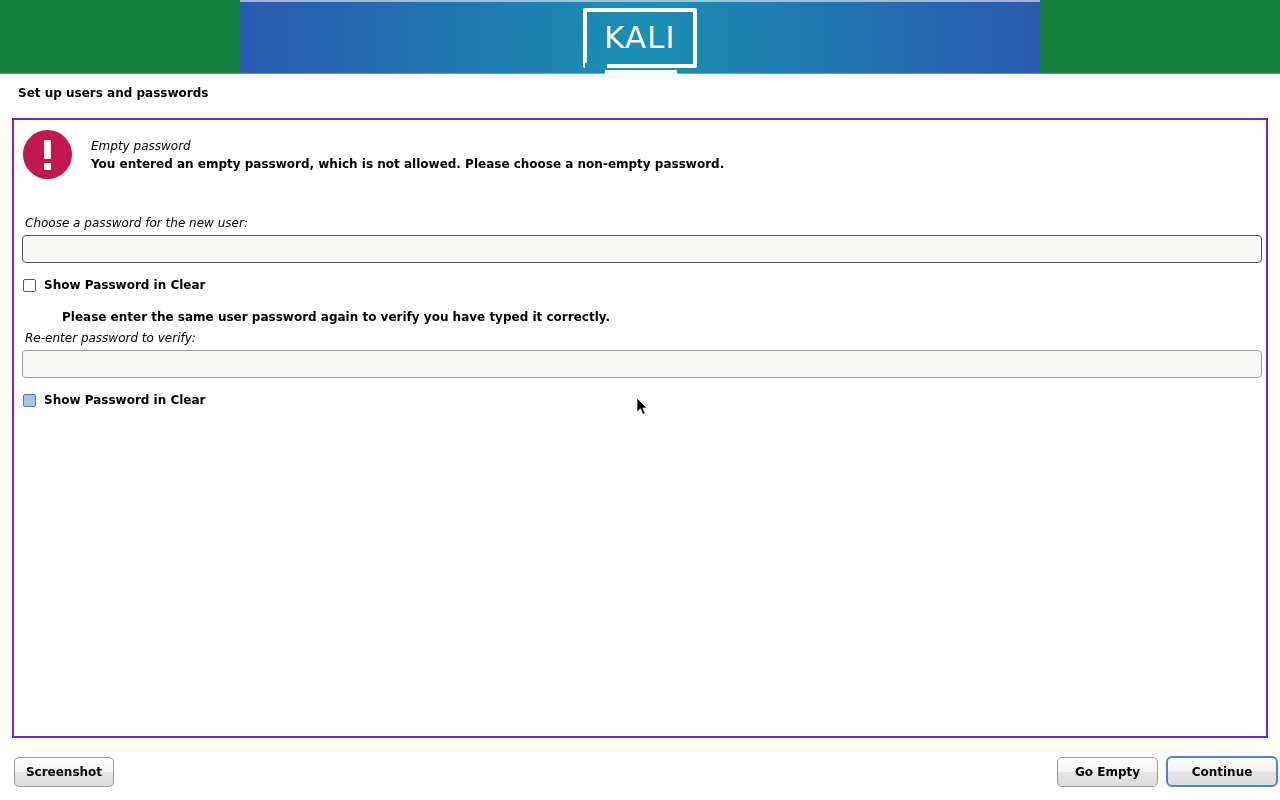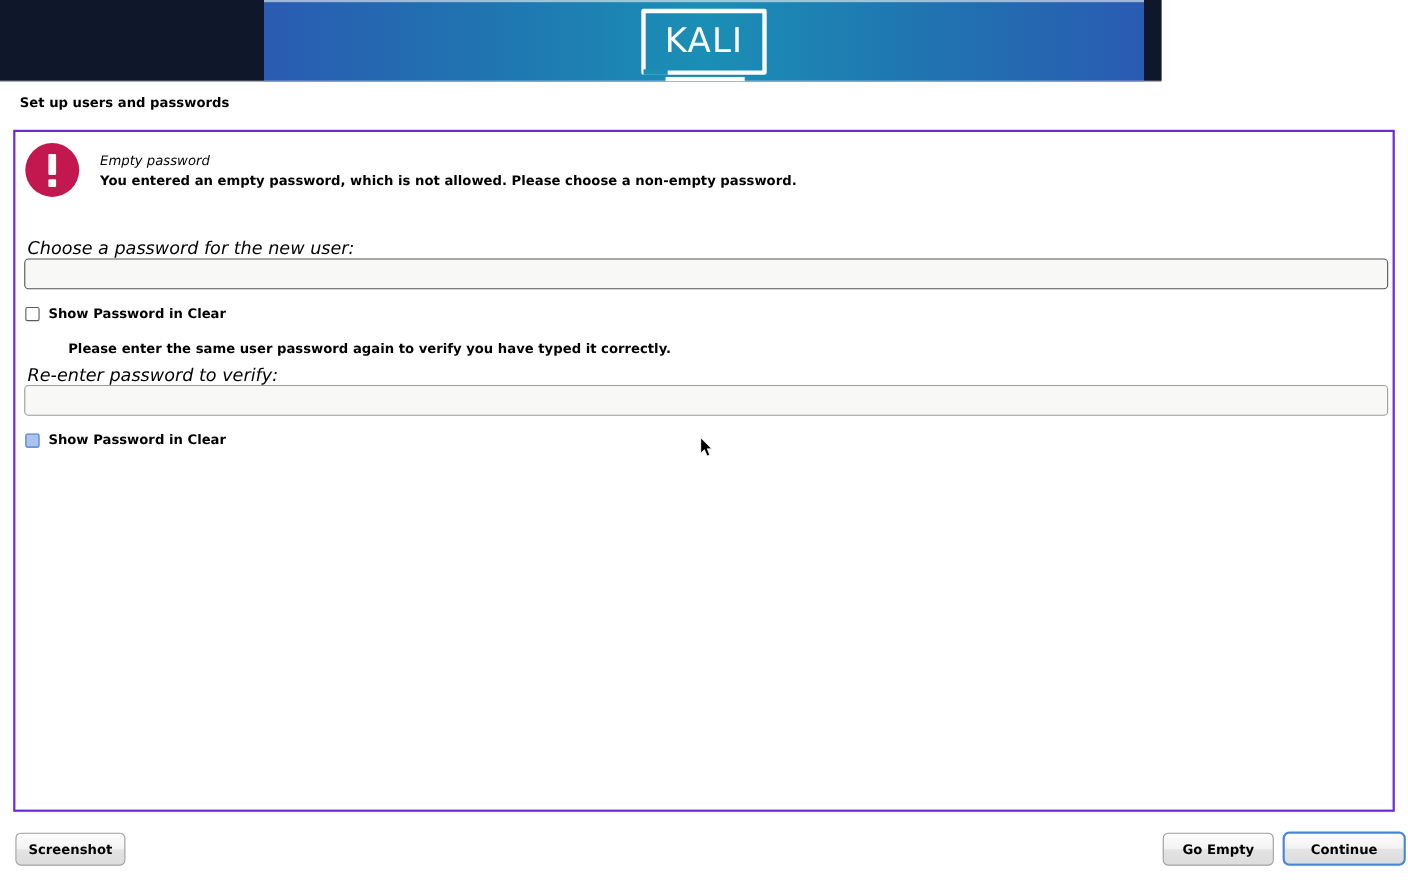--- a/index.html
+++ b/index.html
@@ -12,22 +12,22 @@
     background: #ffffff;
     font-family: "DejaVu Sans", "Liberation Sans", sans-serif;
     font-size: 12px;
     color: #000000;
   }
 
   
   .banner {
     position: absolute;
     left: 0; top: 0;
-    width: 1056px; height: 74px;
-    background: #0f172a;
+    width: 1280px; height: 74px;
+    background: #15803d;
     overflow: hidden;
   }
   .banner-gradient {
     position: absolute;
     left: 240px; top: 0;
     width: 800px; height: 74px;
     background: linear-gradient(to right,
       #2a5bb2 0%, #2171b0 22%, #1a8fb5 50%, #2171b0 78%, #2a5bb2 100%);
   }
   .banner-topline {
@@ -146,21 +146,21 @@
 
   
   .lead {
     position: absolute;
     font-size: 12px;
     font-weight: bold;
     color: #000;
   }
   .field-label {
     position: absolute;
-    font-size: 16px;
+    font-size: 12px;
     font-style: italic;
     color: #000;
   }
   .pw-input {
     position: absolute;
     height: 28px;
     background: #f8f8f7;
     border-radius: 4px;
     font-family: "DejaVu Sans", "Liberation Sans", sans-serif;
     font-size: 12px;

